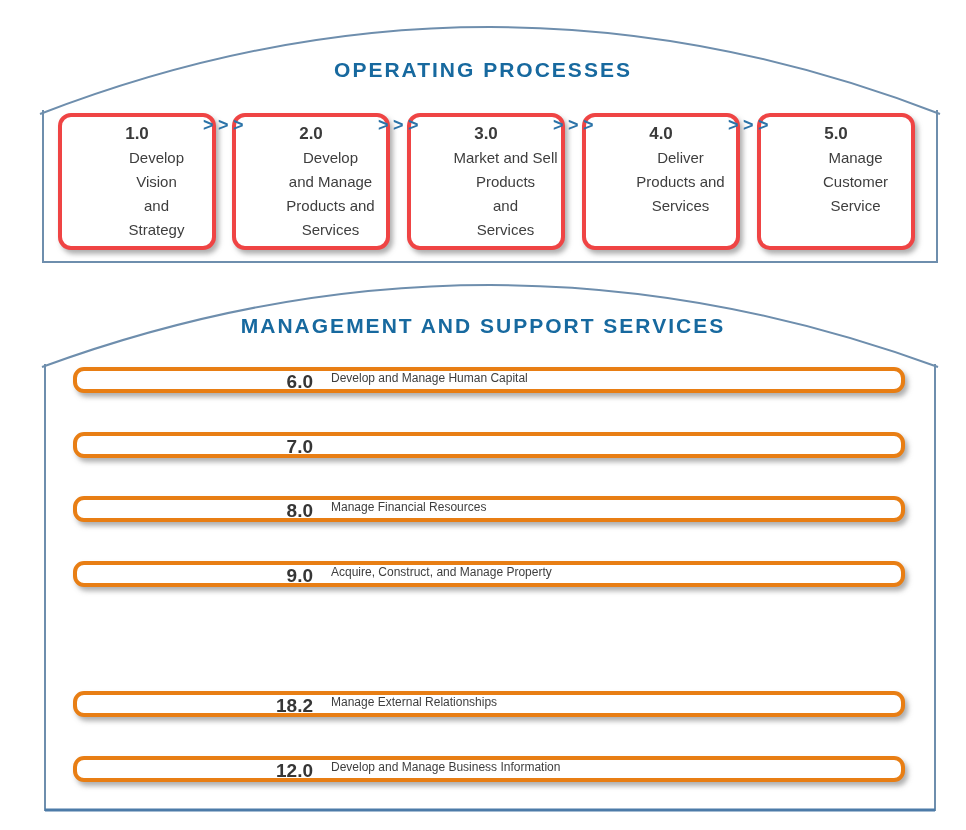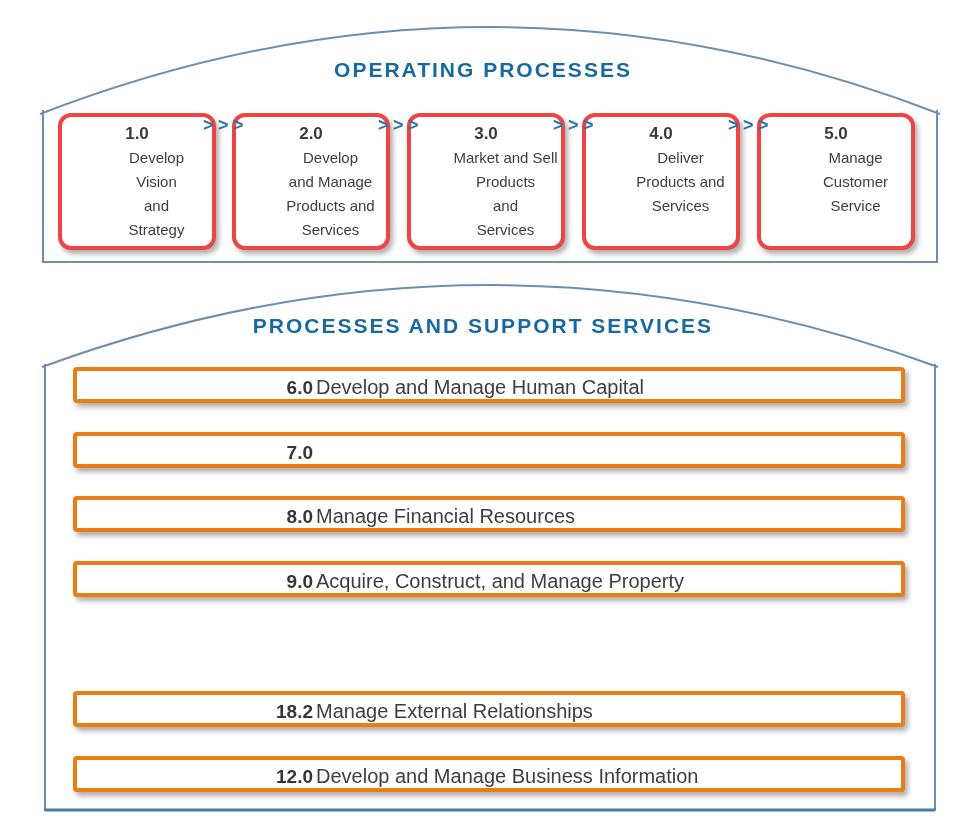--- a/index.html
+++ b/index.html
@@ -19,30 +19,30 @@
     box-shadow:3px 4px 5px rgba(110,110,110,0.55);
     text-align:center;padding-top:5px;
   }
   .pnum{font-size:17px;font-weight:700;line-height:24px;color:#3a3a3a;}
   .plabel{font-size:15px;line-height:24px;white-space:pre-line;color:#3e3e3e;margin-left:39px;}
   .chev{
     position:absolute;top:116px;font-size:18px;font-weight:700;color:#2b73a8;
     line-height:18px;transform:scaleY(1.05);
   }
   .pbar{
-    position:absolute;left:73px;width:832px;height:36px;box-sizing:border-box;
-    background:#ffffff;border:4px solid #e87e14;border-radius:4px;
+    position:absolute;left:73px;width:832px;height:26px;box-sizing:border-box;
+    background:#ffffff;border:4px solid #e87e14;border-radius:11px;
     box-shadow:3px 4px 5px rgba(110,110,110,0.55);
-    display:flex;align-items:flex-end;
+    display:flex;align-items:flex-start;
   }
   .bnum{
     flex:0 0 236px;text-align:right;font-size:19px;font-weight:700;color:#363636;
     white-space:nowrap;
   }
-  .blabel{margin-left:3px;font-size:20px;color:#3e3e3e;white-space:nowrap;}
+  .blabel{margin-left:18px;font-size:12px;color:#3e3e3e;white-space:nowrap;}
 </style>
 </head>
 <body>
 
 <div class="canvas">
 
   <svg class="outline-svg" viewBox="0 0 966 830" xmlns="http://www.w3.org/2000/svg">
     <path d="M 40 114 Q 490 -60 940 114" fill="none" stroke="#6e8ead" stroke-width="2"></path>
     <path d="M 43 110 L 43 262 L 937 262 L 937 110" fill="none" stroke="#6e8ead" stroke-width="2"></path>
     <path d="M 42 367 Q 490 203 938 367" fill="none" stroke="#6e8ead" stroke-width="2"></path>
@@ -92,21 +92,21 @@
   <span class="chev" style="left:378px">&gt;</span>
   <span class="chev" style="left:393px">&gt;</span>
   <span class="chev" style="left:408px">&gt;</span>
   <span class="chev" style="left:553px">&gt;</span>
   <span class="chev" style="left:568px">&gt;</span>
   <span class="chev" style="left:583px">&gt;</span>
   <span class="chev" style="left:728px">&gt;</span>
   <span class="chev" style="left:743px">&gt;</span>
   <span class="chev" style="left:758px">&gt;</span>
 
-  <div class="arch-title" style="top:314px">PROCESSES AND SUPPORT SERVICES</div>
+  <div class="arch-title" style="top:314px">MANAGEMENT AND SUPPORT SERVICES</div>
 
   <div class="pbar" style="top:367px">
     <span class="bnum">6.0</span>
     <span class="blabel">Develop and Manage Human Capital</span>
   </div>
   <div class="pbar" style="top:432px">
     <span class="bnum">7.0</span>
   </div>
   <div class="pbar" style="top:496px">
     <span class="bnum">8.0</span>

